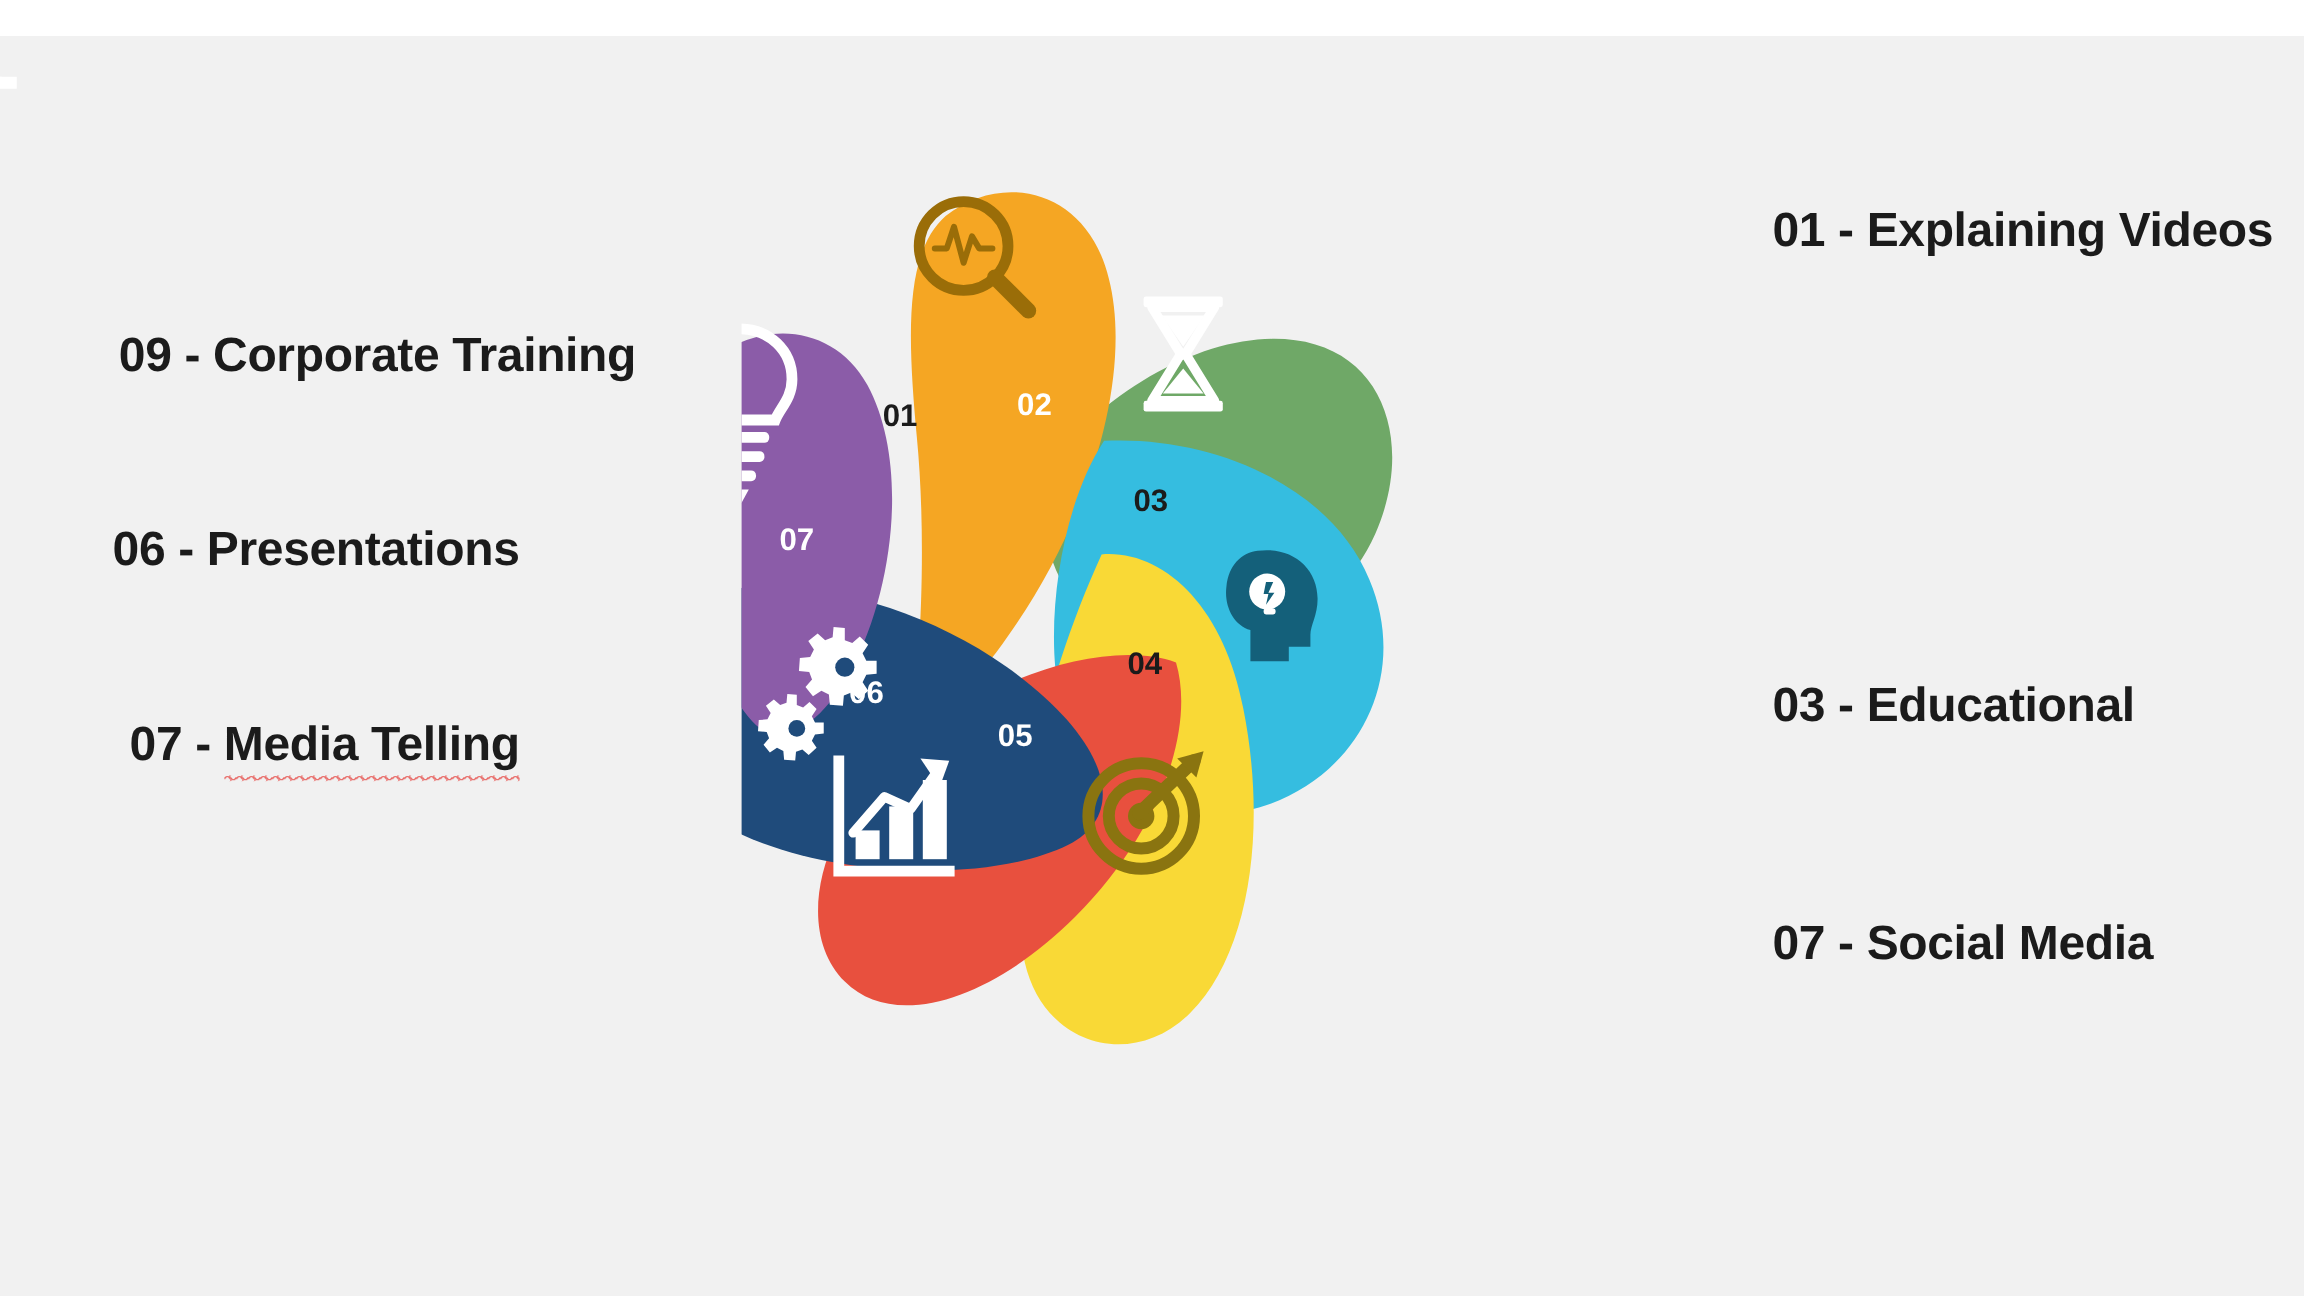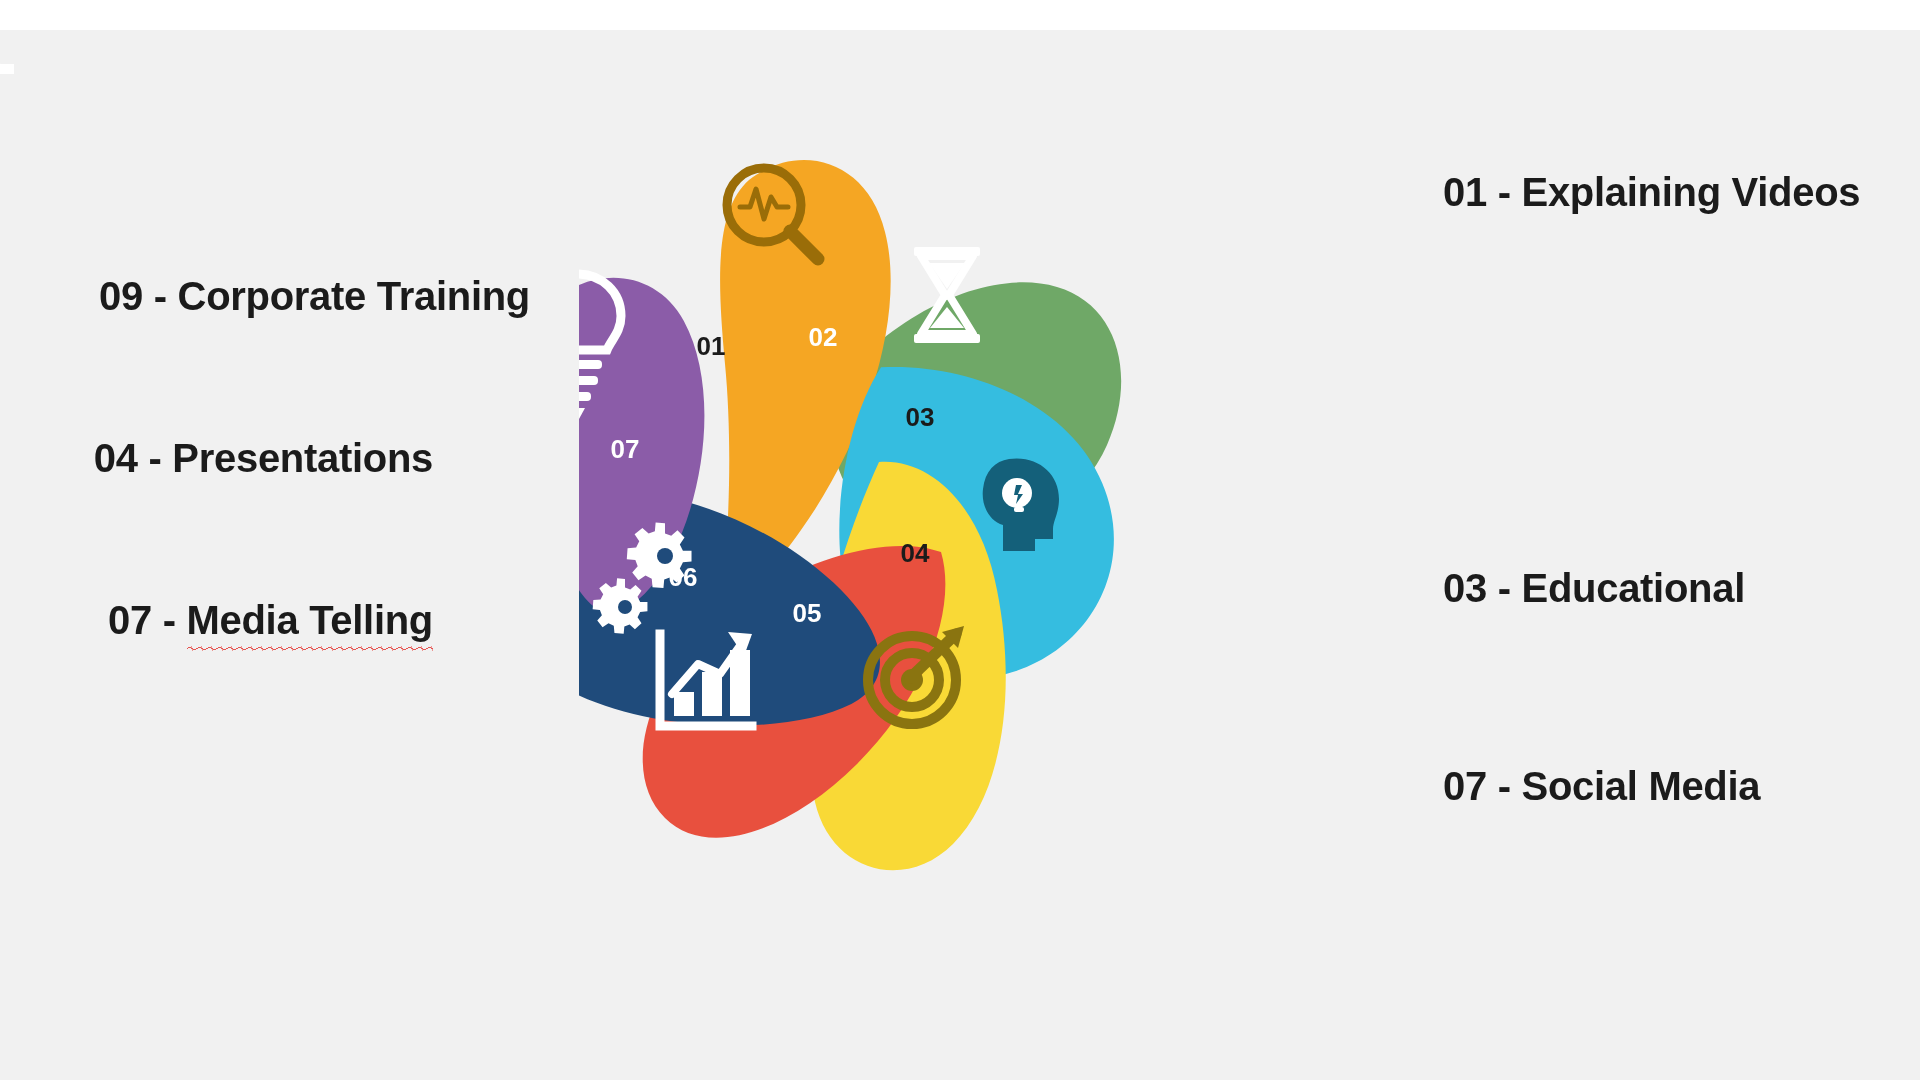--- a/index.html
+++ b/index.html
@@ -32,21 +32,21 @@
 
   
   .label{
     position:absolute;
     font-weight:bold;
     color:#1b1b1b;
     white-space:nowrap;
     letter-spacing:-0.3px;
     line-height:1;
   }
-  .label.right{ text-align:left; }
+  .label.right{ text-align:left;margin-left:34px; }
   .label.left { text-align:right; }
 
   .misspelled{
     position:relative;
     text-decoration:none;
   }
   .misspelled::after{
     content:"";
     position:absolute;
     left:0;right:0;bottom:-9px;height:5px;
@@ -54,21 +54,21 @@
       radial-gradient(circle at 2.5px 4px, transparent 2.2px, #e53935 2.3px, #e53935 3.0px, transparent 3.1px),
       radial-gradient(circle at 7.5px 1px, transparent 2.2px, #e53935 2.3px, #e53935 3.0px, transparent 3.1px);
     background-size:10px 5px;
     background-repeat:repeat-x;
     opacity:.85;
   }
 
   
   #wheel{
     position:absolute;
-    left:579px;top:150px;
+    left:618px;top:150px;
     width:720px;height:760px;
   }
   #wheel svg{display:block;width:100%;height:100%;}
 
   .petal-num{
     font-family:"Liberation Sans", sans-serif;
     font-weight:bold;
     font-size:26px;
   }
 </style>
@@ -77,21 +77,21 @@
 
 <div id="stage">
   <div class="canvas"></div>
   <div class="corner-arc"></div>
 
   <div class="label left" style="right:1390px;top:276px;font-size:40px;">
     <span>09 - Corporate Training</span>
   </div>
 
   <div class="label left" style="right:1487px;top:438px;font-size:40px;">
-    <span>04 - Presentations</span>
+    <span>06 - Presentations</span>
   </div>
 
   <div class="label left" style="right:1487px;top:600px;font-size:40px;">
     <span>07 - </span><span class="misspelled">Media Telling</span>
   </div>
 
   <div class="label right" style="left:1443px;top:172px;font-size:40px;">
     <span>01 - Explaining Videos</span>
   </div>
 

